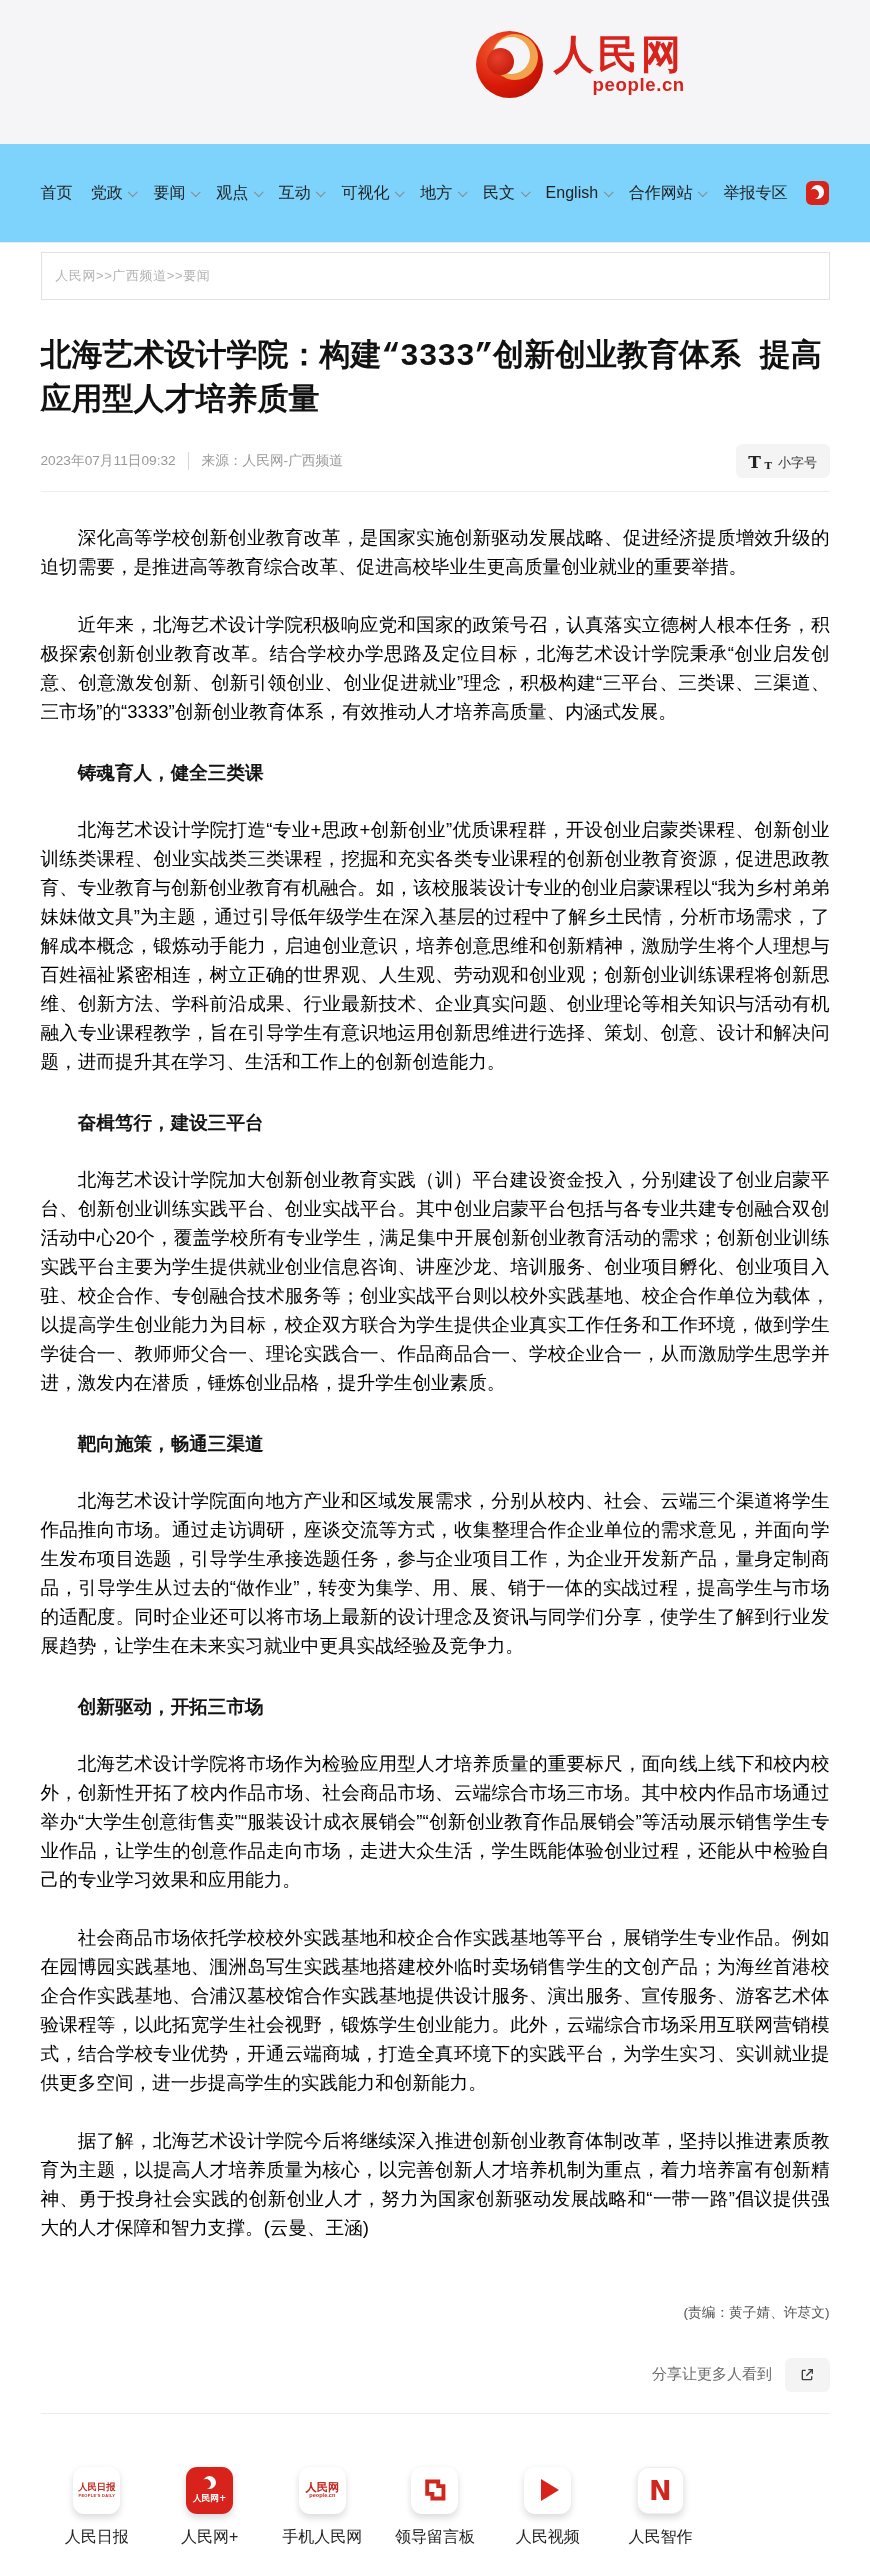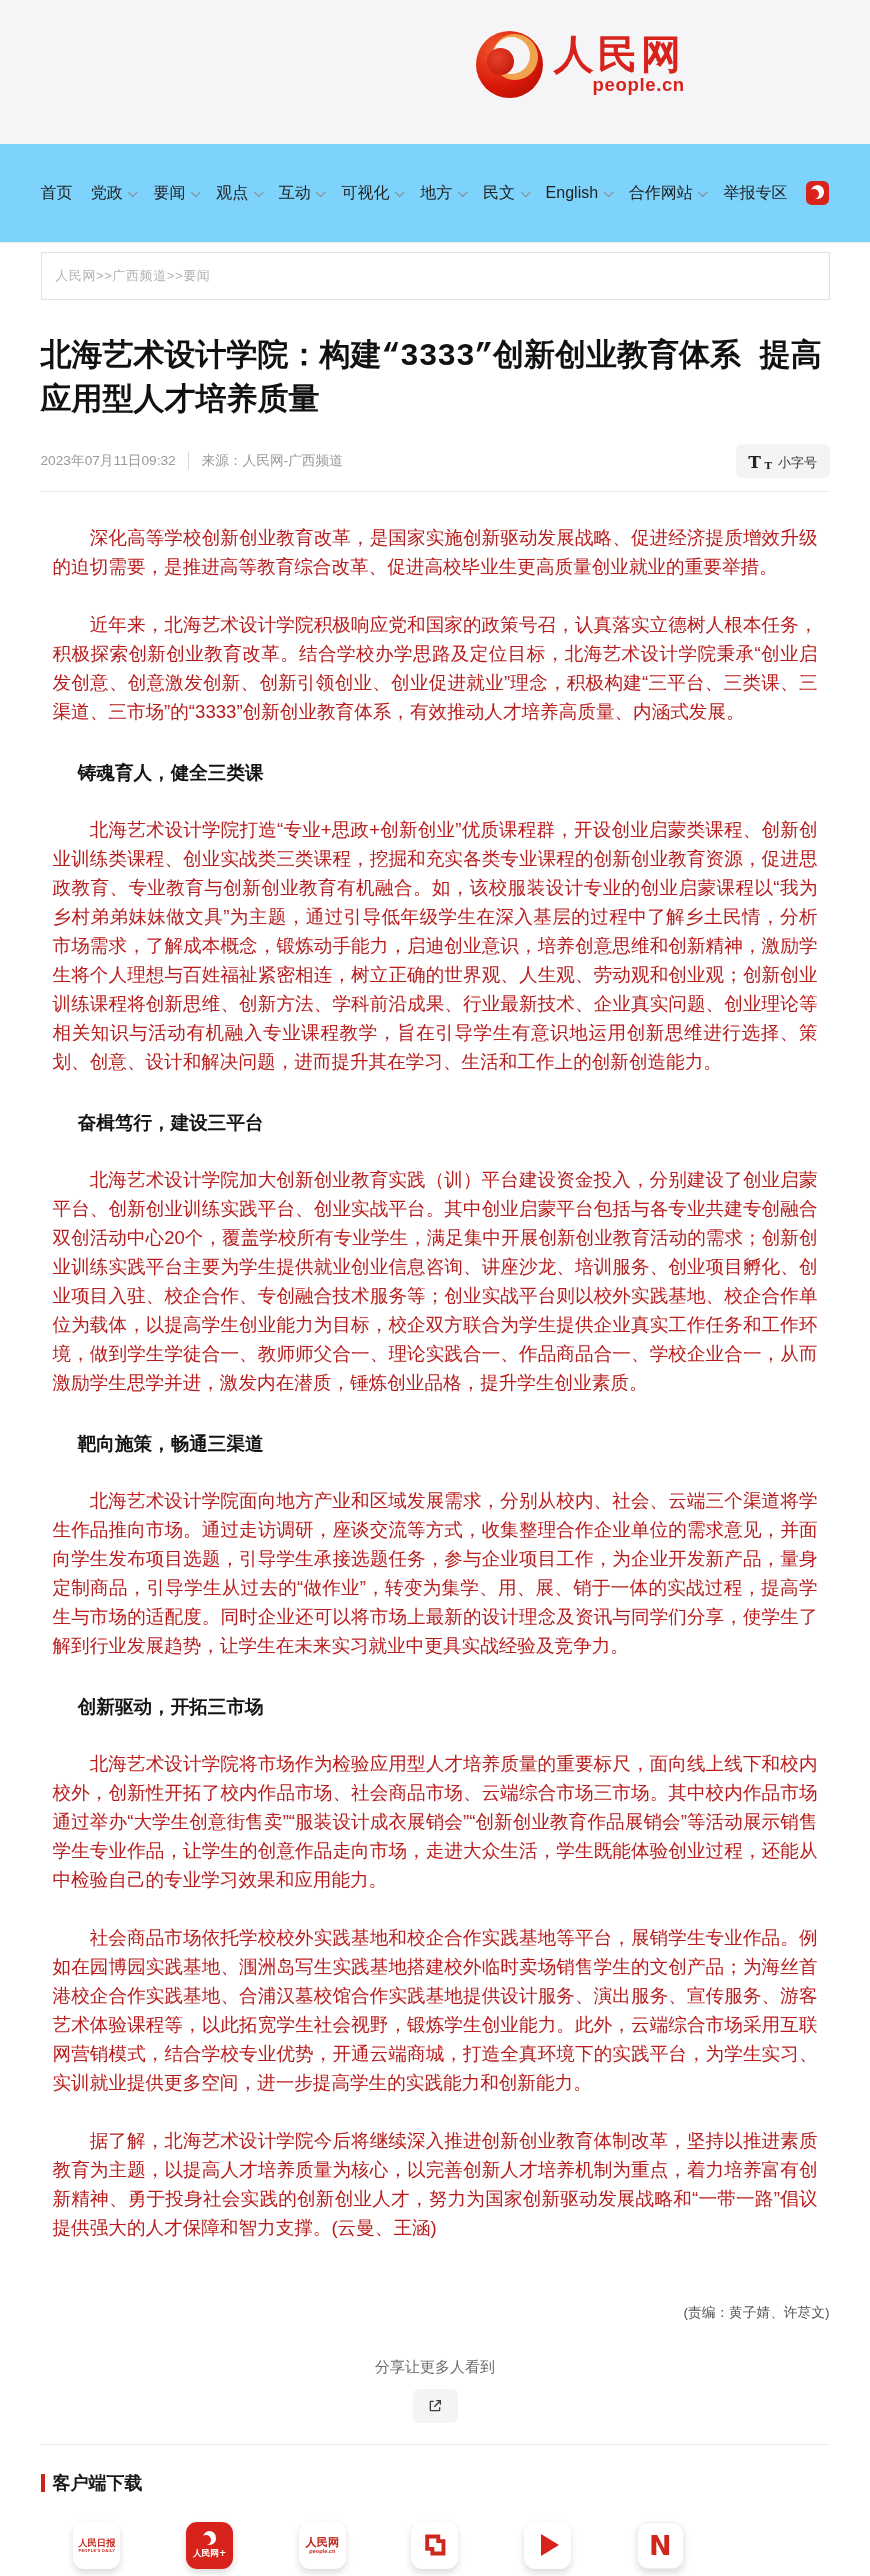--- a/index.html
+++ b/index.html
@@ -37,25 +37,25 @@
   .article-title { margin-top:35px; font-size:31px; line-height:44px; font-weight:bold; color:#111;font-family:Liberation Mono, monospace; }
   .meta-row { margin-top:21px; display:flex; align-items:center; justify-content:space-between; padding-bottom:13.7px; border-bottom:0.6px solid #ececec; }
   .meta-left { font-size:13.7px; color:#999; display:flex; align-items:center; }
   .meta-src { border-left:0.6px solid #d8d8d8; margin-left:12.4px; padding-left:12.4px; }
   .fontsize-btn { background:#f4f4f5; border-radius:6.2px; height:34px; padding:0 12.4px; display:flex; align-items:flex-end; gap:3.7px; cursor:pointer; padding-bottom:6.8px; }
   .fs-t-big { font-family:"DejaVu Serif",serif; font-size:17px; line-height:17px; font-weight:bold; color:#222; }
   .fs-t-small { font-family:"DejaVu Serif",serif; font-size:10px; line-height:11.2px; font-weight:bold; color:#222; }
   .fs-label { font-size:13px; color:#333; line-height:15.5px; margin-left:2.5px; }
 
   .article-body { padding-top:1.2px; }
-  .para { font-size:18.6px; line-height:29px; color:#b91c1c; text-indent:2em; margin:29px 12px; text-align:justify; }
+  .para { font-size:18.6px; line-height:29px; color:#000000; text-indent:2em; margin:29px 0; text-align:justify; }
   .sect-hd { font-size:18.6px; line-height:26px; font-weight:bold; color:#141414; text-indent:2em; margin:34px 0 29px; }
 
   .editor-line { margin-top:62px; text-align:right; font-size:13.7px; color:#555; }
-  .share-row { margin-top:36px; display:flex; align-items:center; justify-content:flex-end; gap:12.4px; padding-bottom:21px; border-bottom:0.6px solid #ececec;flex-direction:column; }
+  .share-row { margin-top:36px; display:flex; align-items:center; justify-content:flex-end; gap:12.4px; padding-bottom:21px; border-bottom:0.6px solid #ececec; }
   .share-label { font-size:15px; color:#6b6b6b; }
   .share-btn { width:45px; height:34px; background:#f4f4f5; border-radius:6.2px; display:flex; align-items:center; justify-content:center; cursor:pointer; }
 
   
   .download { padding-top:26px; }
   .dl-header { display:flex; align-items:center; gap:7.5px; }
   .dl-bar { width:4.4px; height:18.6px; background:#c7261e; }
   .dl-title { font-size:18px; font-weight:bold; color:#1a1a1a; }
   .apps { margin-top:27px; display:grid; grid-template-columns:repeat(7,1fr); padding-bottom:26px; }
   .app { display:flex; flex-direction:column; align-items:center; cursor:pointer; }
@@ -188,24 +188,20 @@
     <span class="share-btn">
       <svg width="16" height="16" viewBox="0 0 24 24">
         <path d="M10 5H6a1 1 0 0 0-1 1v12a1 1 0 0 0 1 1h12a1 1 0 0 0 1-1v-4" fill="none" stroke="#3c3c3c" stroke-width="2"></path>
         <path d="M14 4h6v6" fill="none" stroke="#3c3c3c" stroke-width="2"></path>
         <path d="M20 4l-9 9" fill="none" stroke="#3c3c3c" stroke-width="2"></path>
       </svg>
     </span>
   </div>
 
   <div class="download">
-    <div class="dl-header">
-      <span class="dl-bar"></span>
-      <span class="dl-title">客户端下载</span>
-    </div>
     <div class="apps">
       <div class="app">
         <div class="app-icon">
           <span class="ic-cn">人民日报</span>
           <span class="ic-sub">PEOPLE'S DAILY</span>
         </div>
         <span class="app-name">人民日报</span>
       </div>
       <div class="app">
         <div class="app-icon icon-red-bg">

